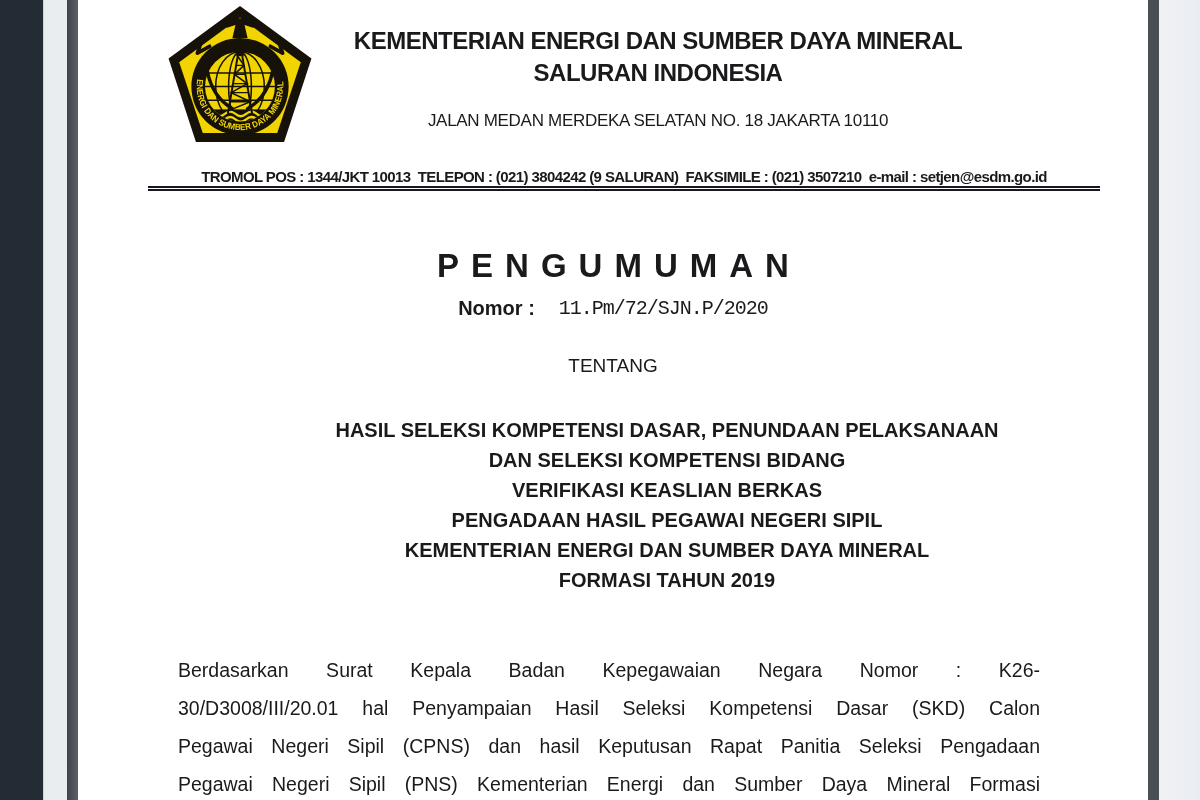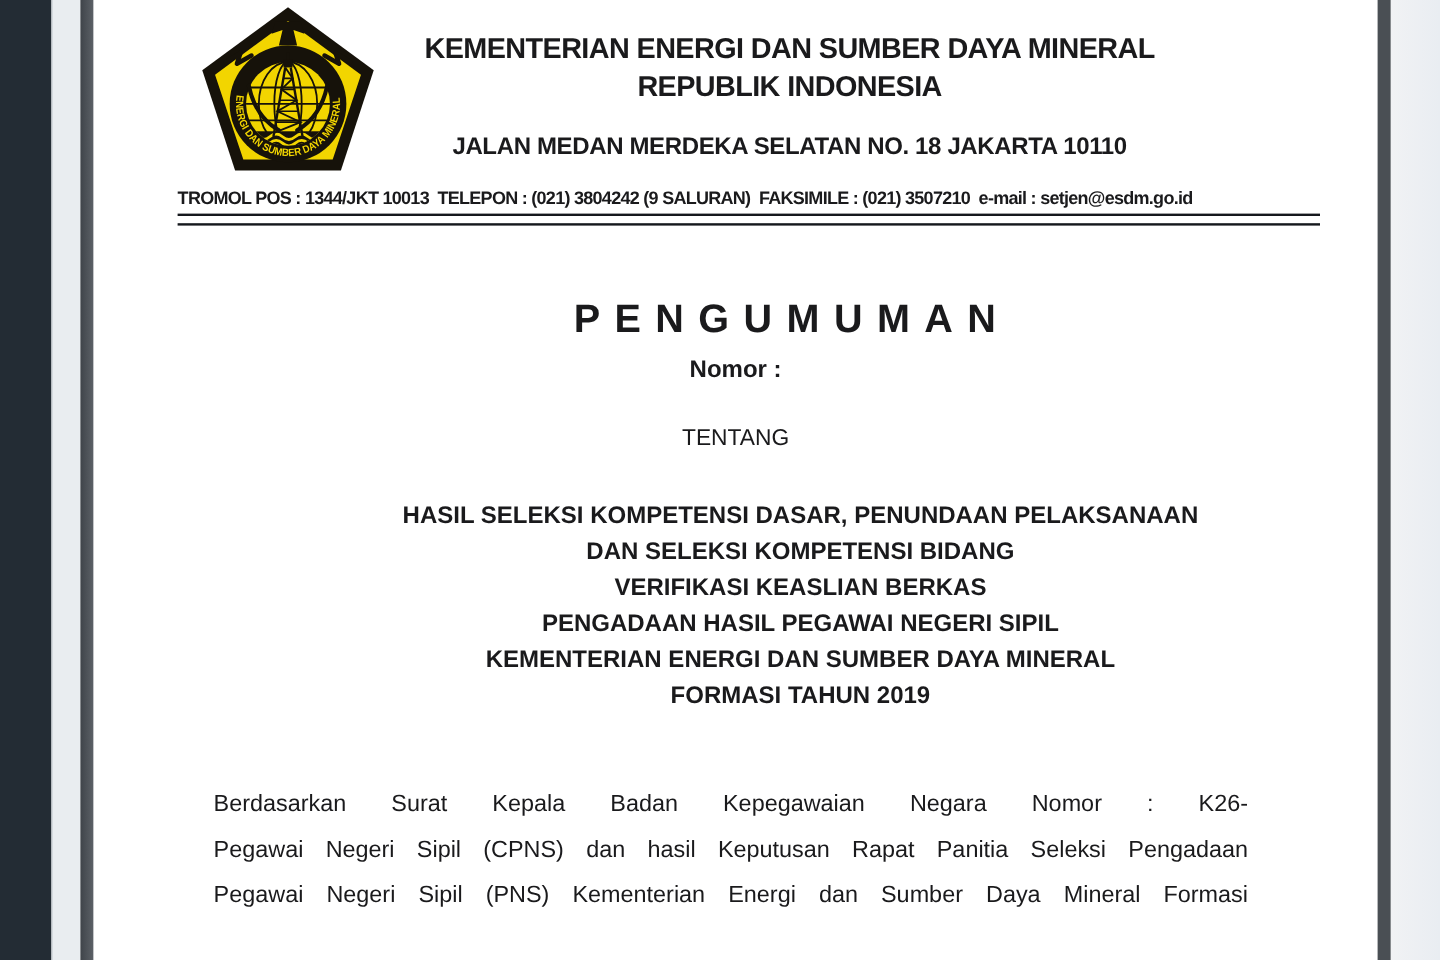--- a/index.html
+++ b/index.html
@@ -17,32 +17,32 @@
   .edge-right        { left:1148px; width:11px; background:#4a4f54; }
   .strip-light-right { left:1159px; width:41px; background:linear-gradient(to right,#f1f2f4,#e9edf2); }
 
   .page { position:absolute; left:78px; top:0; width:1070px; height:800px; background:#ffffff; }
 
   .logo { position:absolute; left:86px; top:3px; width:152px; height:152px; }
 
   .ministry, .republic, .addr { position:absolute; left:170px; width:820px; text-align:center; }
   .ministry { top:27px;  font-size:24px; font-weight:700; letter-spacing:-0.5px; }
   .republic { top:59px;  font-size:24px; font-weight:700; letter-spacing:-0.5px; }
-  .addr     { top:111px; font-size:20px; font-weight:700; letter-spacing:-0.3px; }
+  .addr     { top:111px; font-size:17px; font-weight:400; letter-spacing:-0.3px; }
 
   .contact {
-    position:absolute; left:70px; top:157px; width:952px;
+    position:absolute; left:70px; top:168px; width:952px;
     font-size:15px; font-weight:700; letter-spacing:-0.6px; white-space:pre;
-    padding-bottom:4px; border-bottom:2px solid #15181d;
+    padding-bottom:4px; border-bottom:2px solid #15181d;text-align:center;
   }
   .rule2 { position:absolute; left:70px; top:186px; width:952px; height:2px; background:#15181d; }
 
   .title {
     position:absolute; left:0; top:247px; width:1070px; text-align:center;
-    font-size:33px; font-weight:700; letter-spacing:12px; text-indent:12px;margin-left:41px;
+    font-size:33px; font-weight:700; letter-spacing:12px; text-indent:12px;
   }
   .nomor-row {
     position:absolute; left:0; top:297px; width:1070px;
     display:flex; justify-content:center; align-items:flex-end; gap:24px;
   }
   .nomor-label { font-size:20px; font-weight:700; }
   .nomor-value { font-size:20px; font-family:"Liberation Mono","DejaVu Sans Mono",monospace; letter-spacing:-1px; }
 
   .tentang { position:absolute; left:0; top:355px; width:1070px; text-align:center; font-size:19px; font-weight:400; }
 
@@ -106,45 +106,47 @@
       <path stroke-width="1.8" d="M 94.8 82 H 105.2 M 92.7 94 H 107.3 M 90.5 106 H 109.5 M 88.3 118 H 111.7 M 86.2 130 H 113.8"></path>
     </g>
 
     <path id="ringTextPath" d="M 43.9 100.1 A 57 57 0 1 0 156.1 100.1" fill="none"></path>
     <text font-size="11.5" font-weight="bold" fill="#F2D500" font-family="Liberation Sans, DejaVu Sans, sans-serif">
       <textPath href="#ringTextPath" textLength="196" lengthAdjust="spacingAndGlyphs">ENERGI DAN SUMBER DAYA MINERAL</textPath>
     </text>
   </svg>
 
   <div class="ministry">KEMENTERIAN ENERGI DAN SUMBER DAYA MINERAL</div>
-  <div class="republic">REPUBLIK INDONESIA</div>
+  <div class="republic">SALURAN INDONESIA</div>
   <div class="addr">JALAN MEDAN MERDEKA SELATAN NO. 18 JAKARTA 10110</div>
 
   <div class="contact">TROMOL POS : 1344/JKT 10013  TELEPON : (021) 3804242 (9 SALURAN)  FAKSIMILE : (021) 3507210  e-mail : setjen@esdm.go.id</div>
   <div class="rule2"></div>
 
   <div class="title">PENGUMUMAN</div>
 
   <div class="nomor-row">
     <span class="nomor-label">Nomor :</span>
+    <span class="nomor-value">11.Pm/72/SJN.P/2020</span>
   </div>
 
   <div class="tentang">TENTANG</div>
 
   <div class="subject">
     <div>HASIL SELEKSI KOMPETENSI DASAR, PENUNDAAN PELAKSANAAN</div>
     <div>DAN SELEKSI KOMPETENSI BIDANG</div>
     <div>VERIFIKASI KEASLIAN BERKAS</div>
     <div>PENGADAAN HASIL PEGAWAI NEGERI SIPIL</div>
     <div>KEMENTERIAN ENERGI DAN SUMBER DAYA MINERAL</div>
     <div>FORMASI TAHUN 2019</div>
   </div>
 
   <div class="body-par">
     <div class="body-line">Berdasarkan Surat Kepala Badan Kepegawaian Negara Nomor : K26-</div>
+    <div class="body-line">30/D3008/III/20.01 hal Penyampaian Hasil Seleksi Kompetensi Dasar (SKD) Calon</div>
     <div class="body-line">Pegawai Negeri Sipil (CPNS) dan hasil Keputusan Rapat Panitia Seleksi Pengadaan</div>
     <div class="body-line">Pegawai Negeri Sipil (PNS) Kementerian Energi dan Sumber Daya Mineral Formasi</div>
   </div>
 
 </div>
 
 <div class="strip edge-right"></div>
 <div class="strip strip-light-right"></div>
 
 </body></html>

